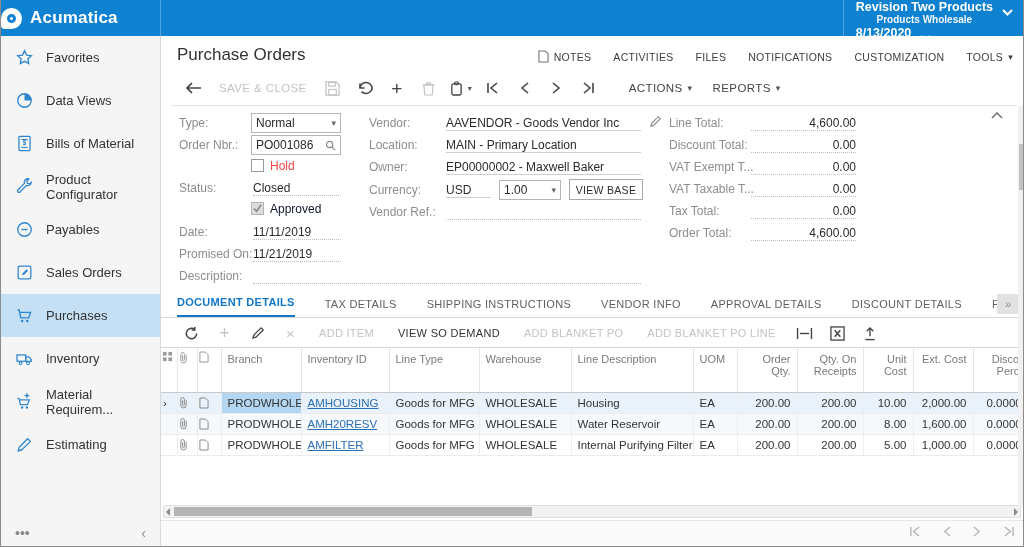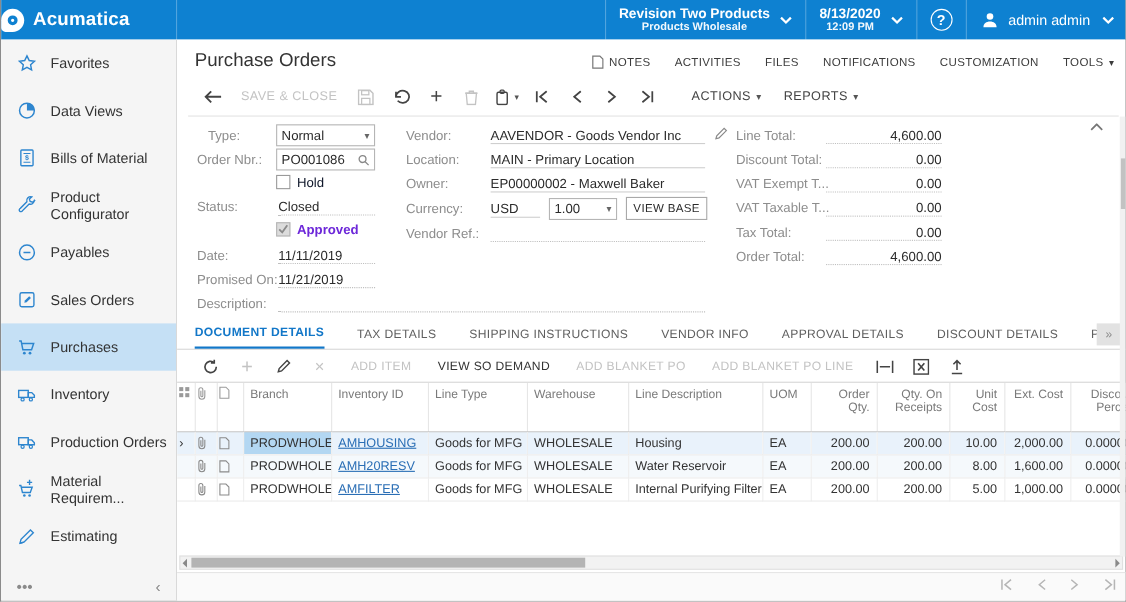--- a/index.html
+++ b/index.html
@@ -11,21 +11,21 @@
   
   .topbar { position:absolute; left:0; top:0; width:1024px; height:36px; background:#0e81d1; display:flex; align-items:center; }
   .logo { width:160px; height:36px; display:flex; align-items:center; border-right:1px solid rgba(255,255,255,.28); }
   .logo-mark { width:21px; height:21px; background:#fff; border-radius:50% 50% 50% 4px; display:flex; align-items:center; justify-content:center; margin-right:8px; }
   .logo-mark-inner { width:9px; height:9px; border:3px solid #0e81d1; border-radius:50%; }
   .logo-text { color:#fff; font-size:17px; font-weight:bold; letter-spacing:.2px; }
   .search-wrap { position:relative; margin-left:8px; }
   .search-input { width:196px; height:25px; border:none; border-radius:2px; padding:0 28px 0 8px; font-size:12px; font-style:italic; color:#555; outline:none; background:#fff; }
   .search-input::placeholder { color:#8a8a8a; font-style:italic; }
   .search-btn { position:absolute; right:4px; top:4px; width:18px; height:18px; cursor:pointer; }
-  .tb-right { margin-left:auto; display:flex; height:36px; align-items:stretch; }
+  .tb-right { margin-left:auto; display:flex; height:36px; align-items:stretch;flex-direction:column; }
   .tb-block { display:flex; align-items:center; padding:0 12px; border-left:1px solid rgba(255,255,255,.28); color:#fff; cursor:pointer; }
   .tb-2line { display:flex; flex-direction:column; justify-content:center; text-align:center; line-height:1.15; }
   .tb-main { font-size:12.5px; font-weight:bold; }
   .tb-sub { font-size:10px; font-weight:bold; opacity:.95; }
   .chev { margin-left:9px; }
   .help-circle { width:20px; height:20px; border:1.5px solid #fff; border-radius:50%; color:#fff; font-size:13px; font-weight:bold; display:flex; align-items:center; justify-content:center; }
   .user-name { font-size:13px; margin:0 2px 0 8px; }
 
   
   .sidebar { position:absolute; left:0; top:36px; width:160px; height:511px; background:#f5f5f5; border-right:1px solid #d9d9d9; }
@@ -230,31 +230,20 @@
             <path d="M13.5 10h4l3 3.2v2.3h-7z" fill="none" stroke="#2e86cf" stroke-width="1.6"></path>
             <circle cx="7" cy="17.8" r="1.8" fill="none" stroke="#2e86cf" stroke-width="1.4"></circle>
             <circle cx="16.5" cy="17.8" r="1.8" fill="none" stroke="#2e86cf" stroke-width="1.4"></circle>
           </svg>
         </span>
       <span>Inventory</span>
     </div>
     <div class="side-item">
       <span class="sicon">
           <svg width="19" height="19" viewBox="0 0 24 24">
-            <rect x="2.5" y="7.5" width="11" height="8" fill="none" stroke="#2e86cf" stroke-width="1.6"></rect>
-            <path d="M13.5 10h4l3 3.2v2.3h-7z" fill="none" stroke="#2e86cf" stroke-width="1.6"></path>
-            <circle cx="7" cy="17.8" r="1.8" fill="none" stroke="#2e86cf" stroke-width="1.4"></circle>
-            <circle cx="16.5" cy="17.8" r="1.8" fill="none" stroke="#2e86cf" stroke-width="1.4"></circle>
-          </svg>
-        </span>
-      <span>Production Orders</span>
-    </div>
-    <div class="side-item">
-      <span class="sicon">
-          <svg width="19" height="19" viewBox="0 0 24 24">
             <path d="M3 8h2l1.8 8h9l2.2-6H6" fill="none" stroke="#2e86cf" stroke-width="1.6"></path>
             <circle cx="9" cy="19.5" r="1.5" fill="#2e86cf"></circle>
             <circle cx="15" cy="19.5" r="1.5" fill="#2e86cf"></circle>
             <line x1="15" y1="1.5" x2="15" y2="7.5" stroke="#2e86cf" stroke-width="1.6"></line>
             <line x1="12" y1="4.5" x2="18" y2="4.5" stroke="#2e86cf" stroke-width="1.6"></line>
           </svg>
         </span>
       <span>Material Requirem...</span>
     </div>
     <div class="side-item">
@@ -370,45 +359,45 @@
         </span>
     </div>
 
     <div class="form-panel">
       <span class="collapse-chev">
           <svg width="12" height="7" viewBox="0 0 12 7">
             <polyline points="1,6 6,1 11,6" fill="none" stroke="#777" stroke-width="1.6"></polyline>
           </svg>
         </span>
 
-      <span class="f-label" style="left:8px;top:10px;margin-left:10px;">Type:</span>
+      <span class="f-label" style="left:8px;top:10px;">Type:</span>
       <div class="f-box" style="left:80px;top:7px;width:90px;">
         <span>Normal</span>
           <span class="caret">▾</span>
       </div>
       <span class="f-label" style="left:8px;top:32px;">Order Nbr.:</span>
       <div class="f-box" style="left:80px;top:29px;width:90px;">
         <span>PO001086</span>
         <span style="margin-left:auto;">
             <svg width="11" height="11" viewBox="0 0 12 12">
               <circle cx="5" cy="5" r="3.4" fill="none" stroke="#888" stroke-width="1.3"></circle>
               <line x1="7.6" y1="7.6" x2="11" y2="11" stroke="#888" stroke-width="1.3"></line>
             </svg>
           </span>
       </div>
       <span class="chk" style="position:absolute;left:80px;top:53px;"></span>
-      <span class="f-label" style="left:99px;top:53px;color:#0f172a;">Hold</span>
+      <span class="f-label" style="left:99px;top:53px;color:#ef4444;">Hold</span>
       <span class="f-label" style="left:8px;top:75px;">Status:</span>
       <span class="f-val u-dot" style="left:82px;top:75px;width:88px;">Closed</span>
       <span class="chk checked" style="position:absolute;left:80px;top:96px;">
           <svg width="11" height="11" viewBox="0 0 12 12" style="position:absolute;left:0;top:0;">
             <polyline points="2,6 5,9 10,2" fill="none" stroke="#8a8a8a" stroke-width="1.8"></polyline>
           </svg>
         </span>
-      <span class="f-label" style="left:99px;top:96px;color:#6d28d9;font-weight:bold;">Approved</span>
+      <span class="f-label" style="left:99px;top:96px;color:#0f172a;">Approved</span>
       <span class="f-label" style="left:8px;top:119px;">Date:</span>
       <span class="f-val u-dot" style="left:82px;top:119px;width:88px;">11/11/2019</span>
       <span class="f-label" style="left:8px;top:141px;">Promised On:</span>
       <span class="f-val u-dot" style="left:82px;top:141px;width:88px;">11/21/2019</span>
       <span class="f-label" style="left:8px;top:163px;">Description:</span>
       <span class="f-val u-dot" style="left:82px;top:163px;width:388px;height:15px;"></span>
 
       <span class="f-label" style="left:198px;top:10px;">Vendor:</span>
       <span class="f-val u-solid" style="left:275px;top:10px;width:195px;">AAVENDOR - Goods Vendor Inc</span>
       <span style="position:absolute;left:478px;top:9px;">

